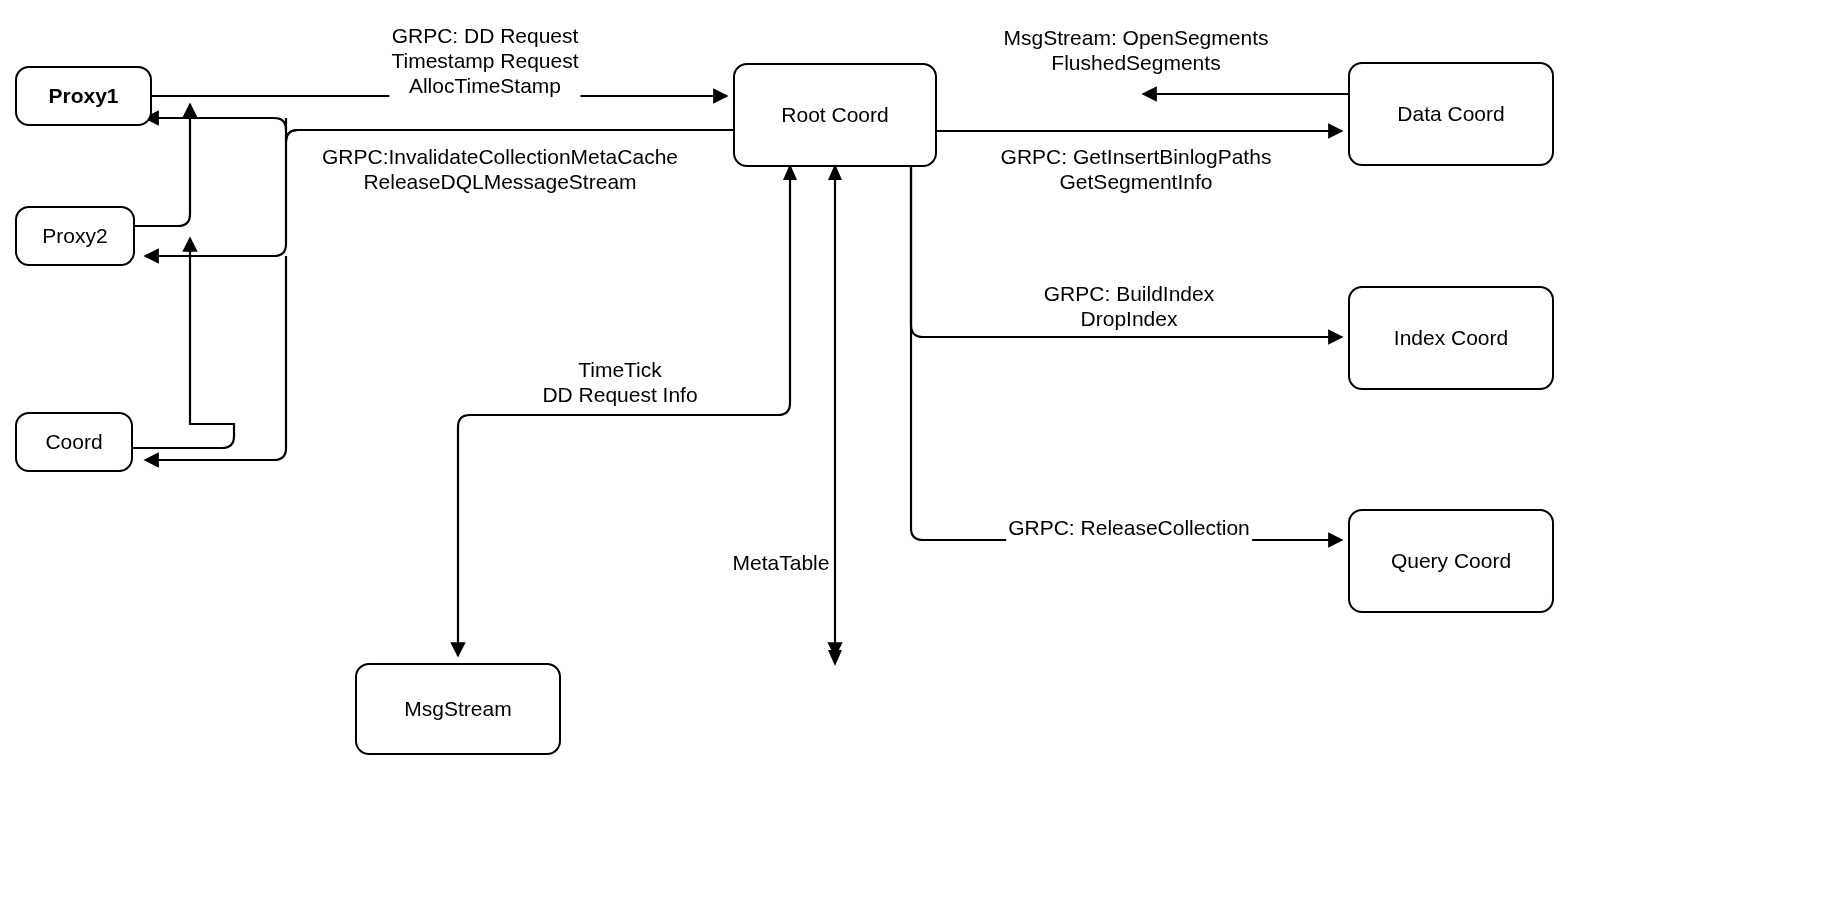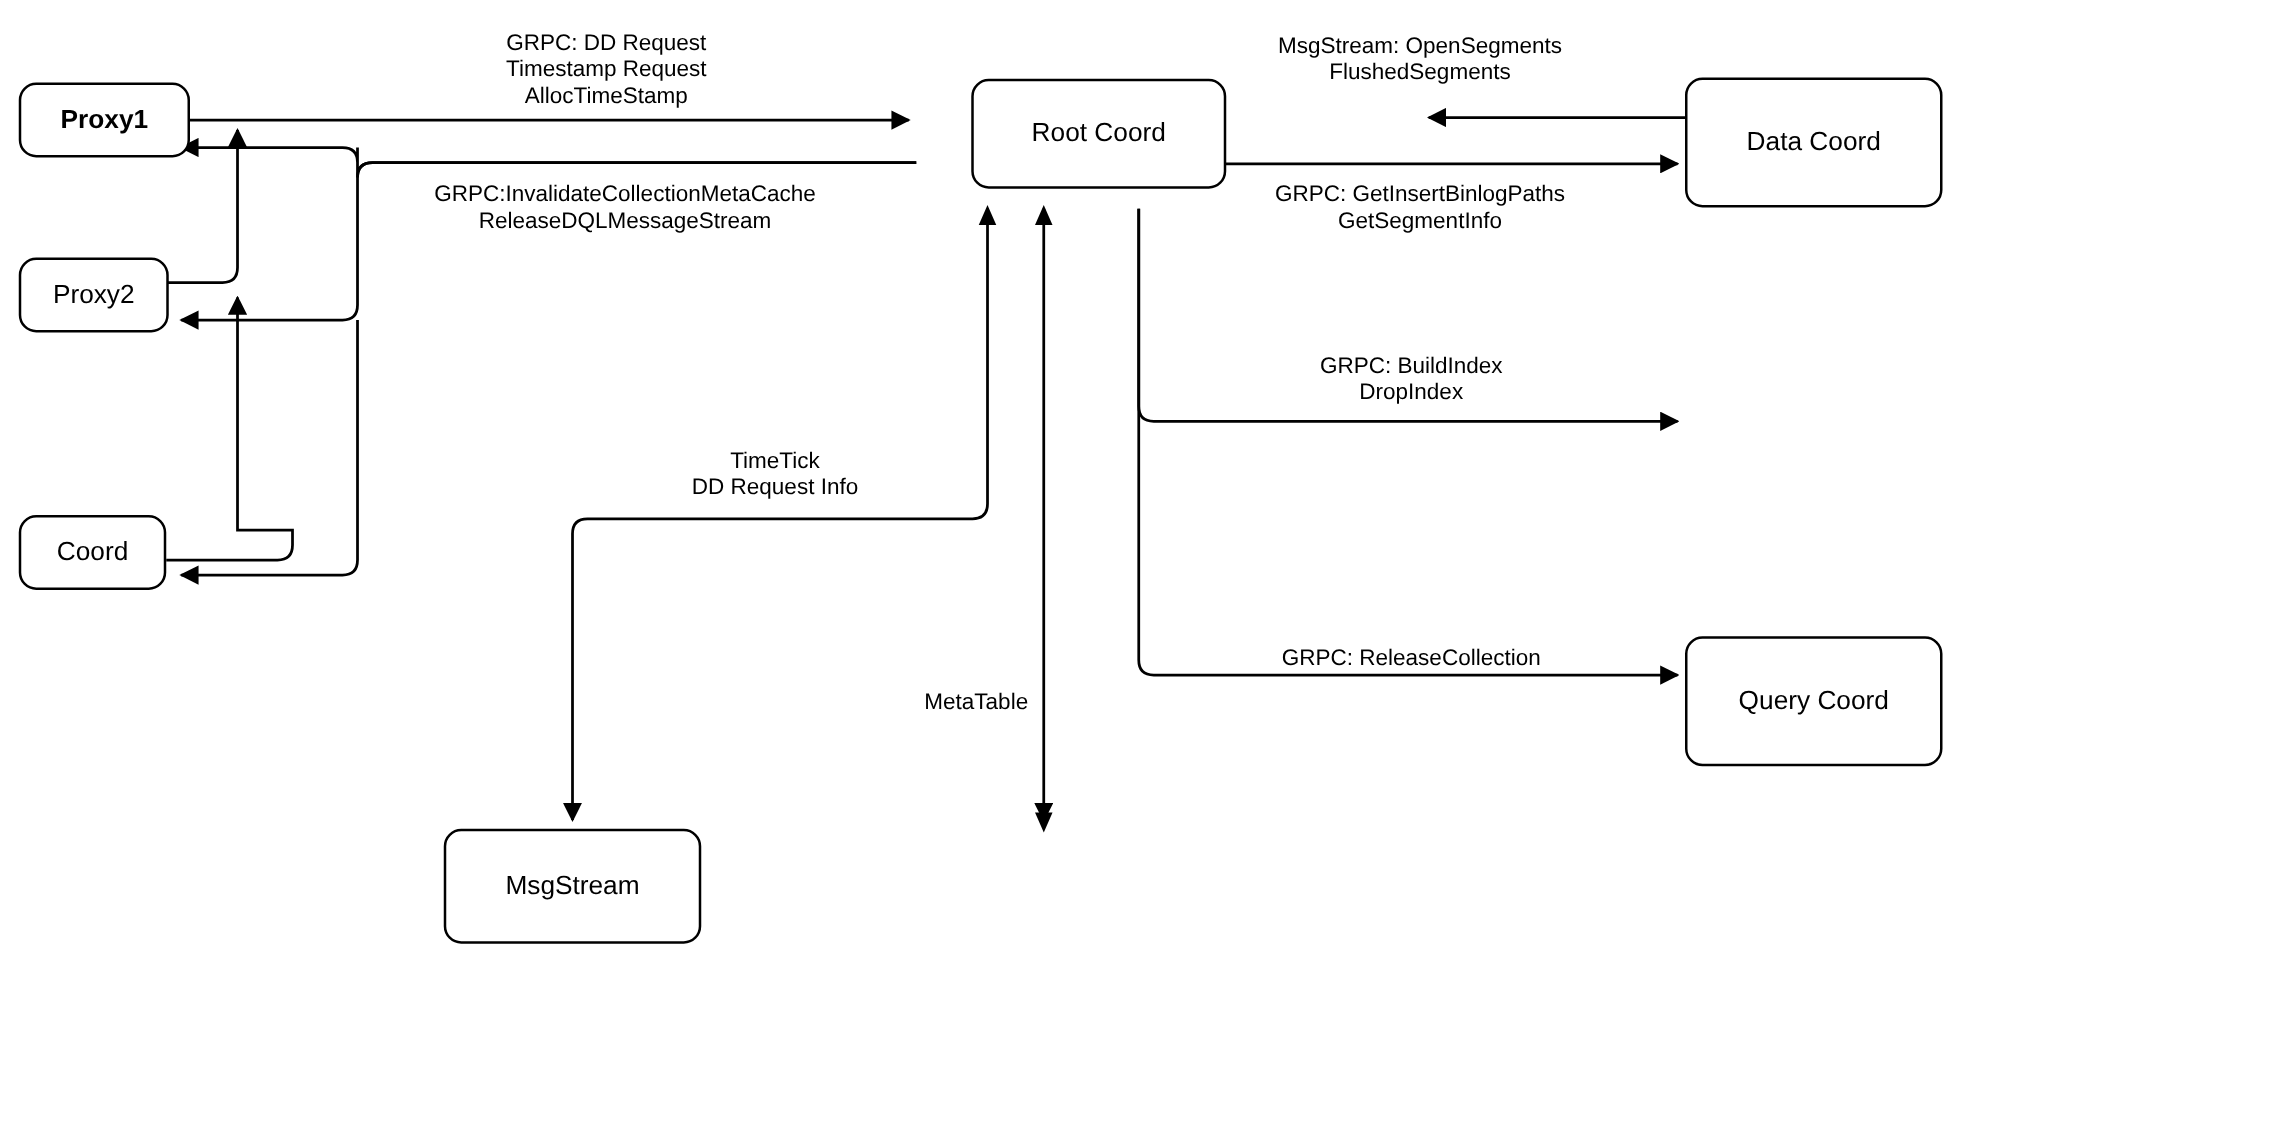--- a/index.html
+++ b/index.html
@@ -36,21 +36,21 @@
     align-items: center;
     justify-content: center;
     text-align: center;
     font-size: 21px;
     line-height: 1.2;
     color: #000000;
     z-index: 3;
   }
   .edge-label {
     position: absolute;
-    font-size: 18px;
+    font-size: 21px;
     line-height: 1.18;
     color: #000000;
     background: #ffffff;
     white-space: pre;
     z-index: 4;
     padding: 0 2px;
   }
   .lbl-center { text-align: center; transform: translateX(-50%); }
 </style>
 </head>
@@ -106,25 +106,28 @@
 
   <div class="node" style="left: 15px; top: 66px; width: 137px; height: 60px; font-weight: bold;">
     <span>Proxy1</span>
   </div>
   <div class="node" style="left: 15px; top: 206px; width: 120px; height: 60px;">
     <span>Proxy2</span>
   </div>
   <div class="node" style="left: 15px; top: 412px; width: 118px; height: 60px;">
     <span>Coord</span>
   </div>
-  <div class="node" style="left: 777px; top: 63px; width: 204px; height: 88px;">
+  <div class="node" style="left: 733px; top: 63px; width: 204px; height: 104px;">
     <span>Root Coord</span>
   </div>
   <div class="node" style="left: 1348px; top: 62px; width: 206px; height: 104px;">
     <span>Data Coord</span>
+  </div>
+  <div class="node" style="left: 1348px; top: 286px; width: 206px; height: 104px;">
+    <span>Index Coord</span>
   </div>
   <div class="node" style="left: 1348px; top: 509px; width: 206px; height: 104px;">
     <span>Query Coord</span>
   </div>
   <div class="node" style="left: 355px; top: 663px; width: 206px; height: 92px;">
     <span>MsgStream</span>
   </div>
 
   <div class="edge-label lbl-center" style="left: 485px; top: 24px;">GRPC: DD Request
 Timestamp Request

